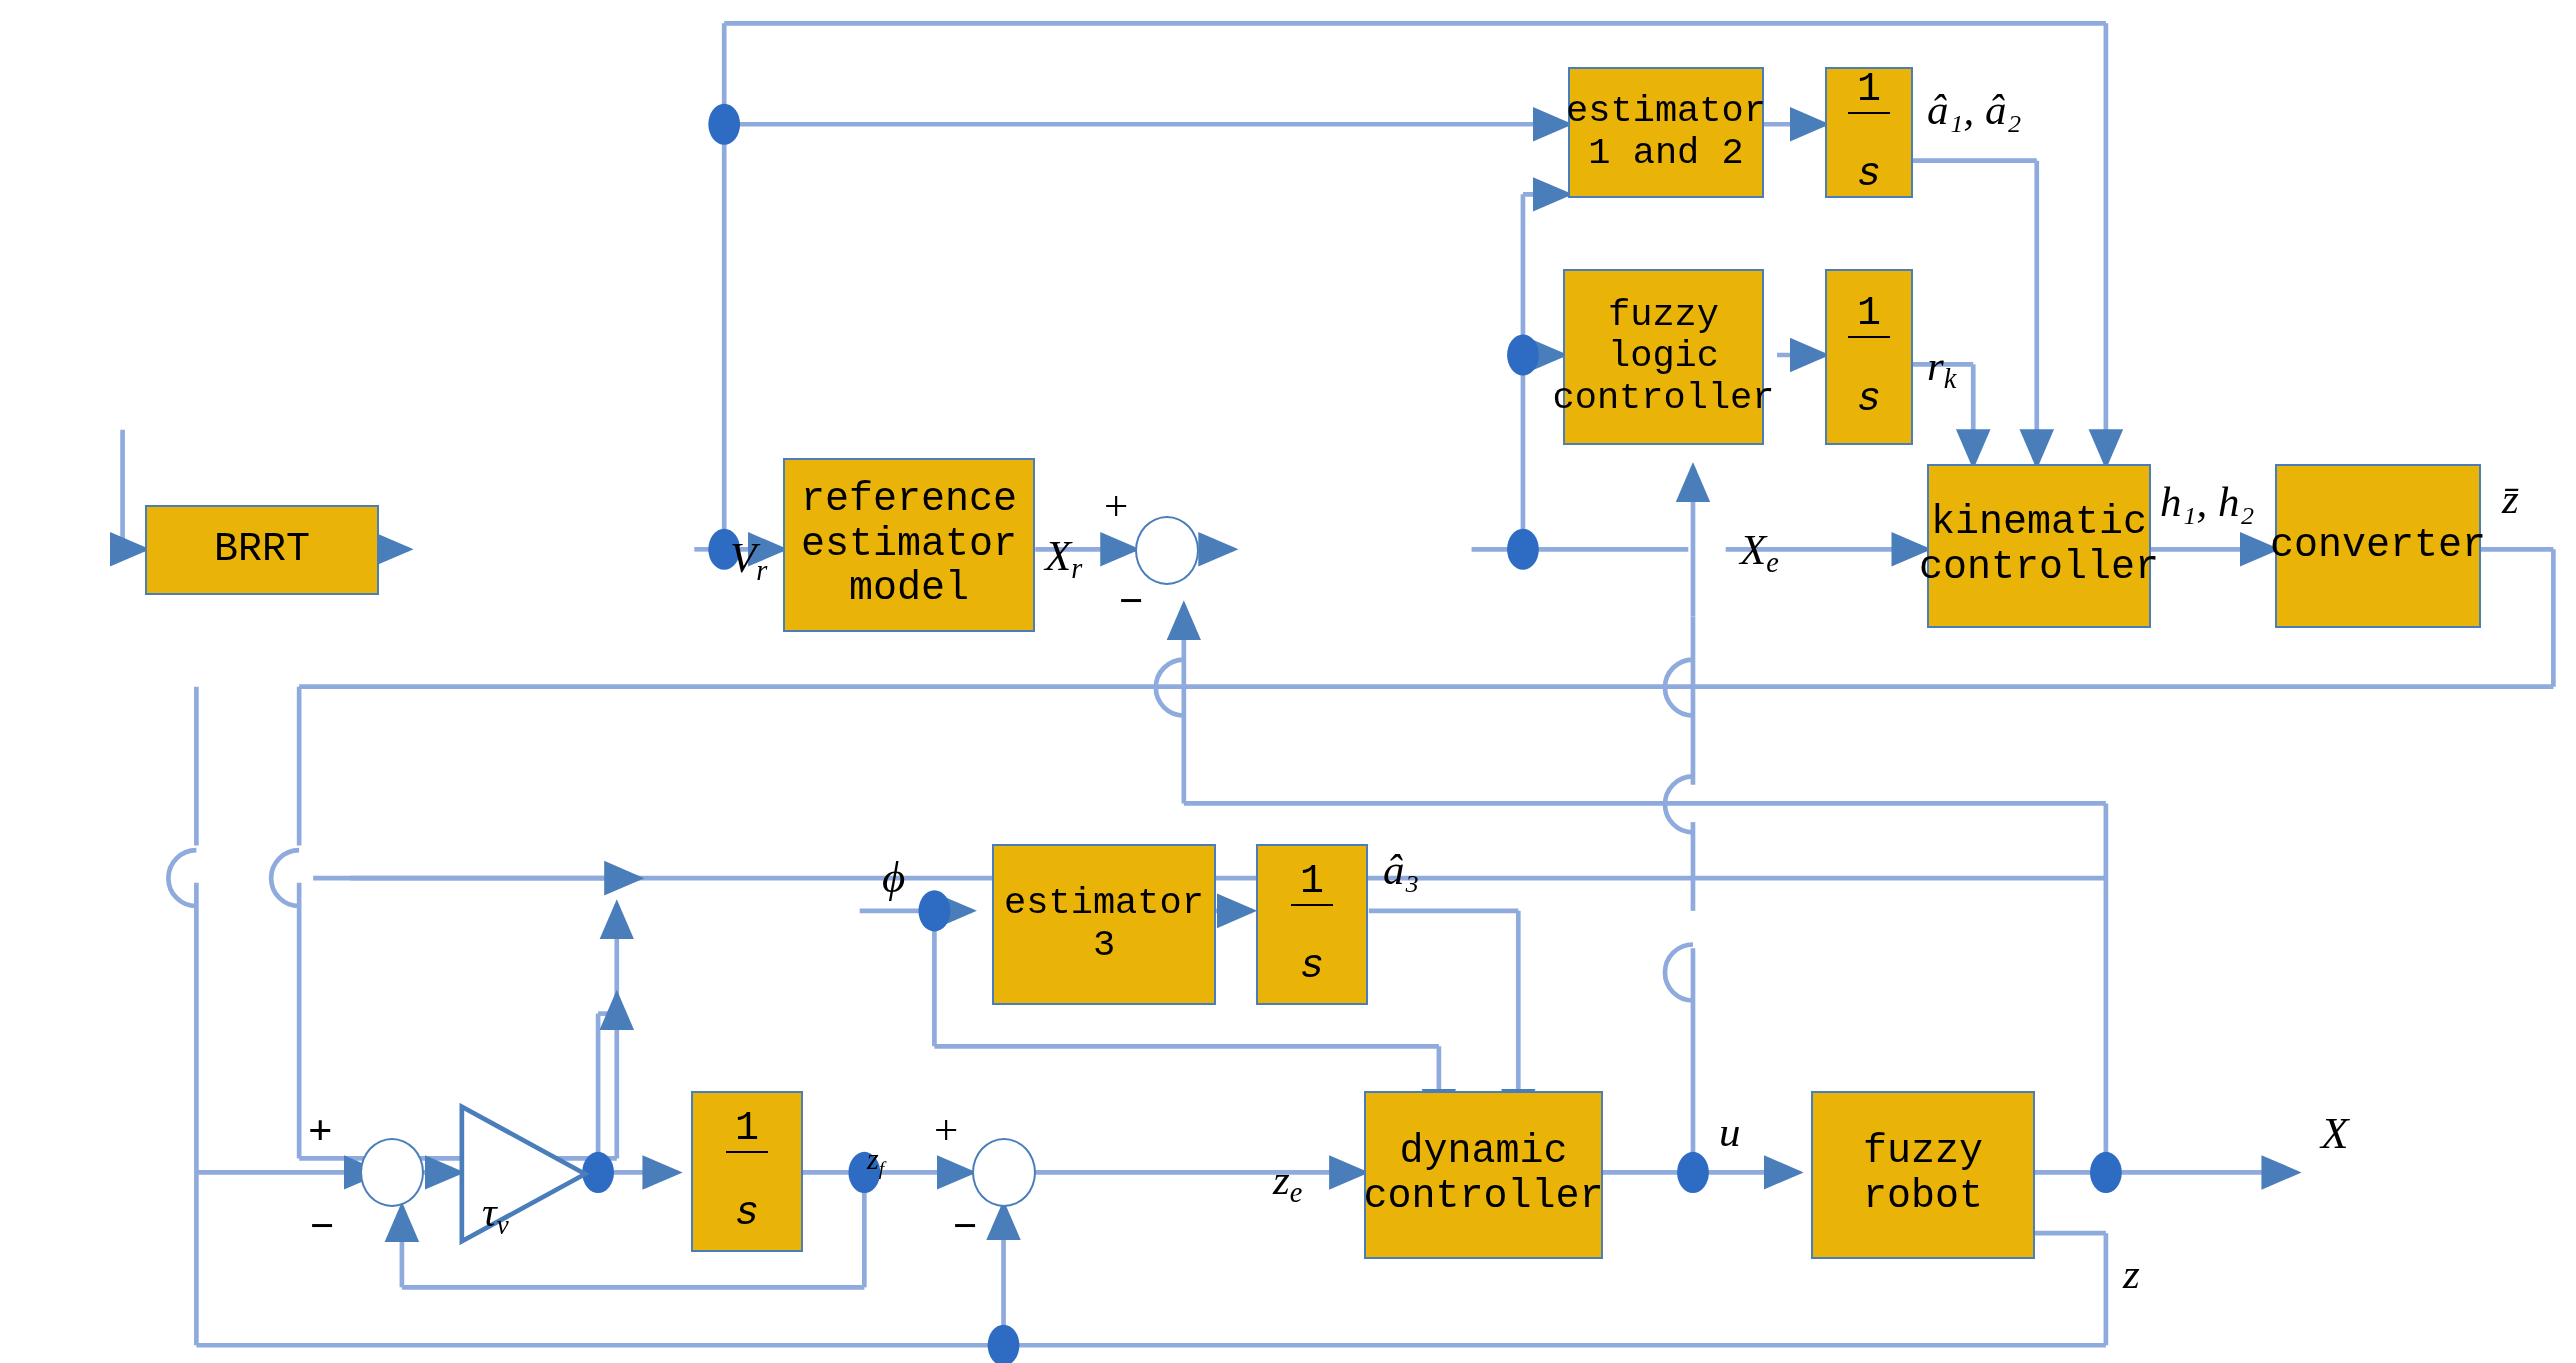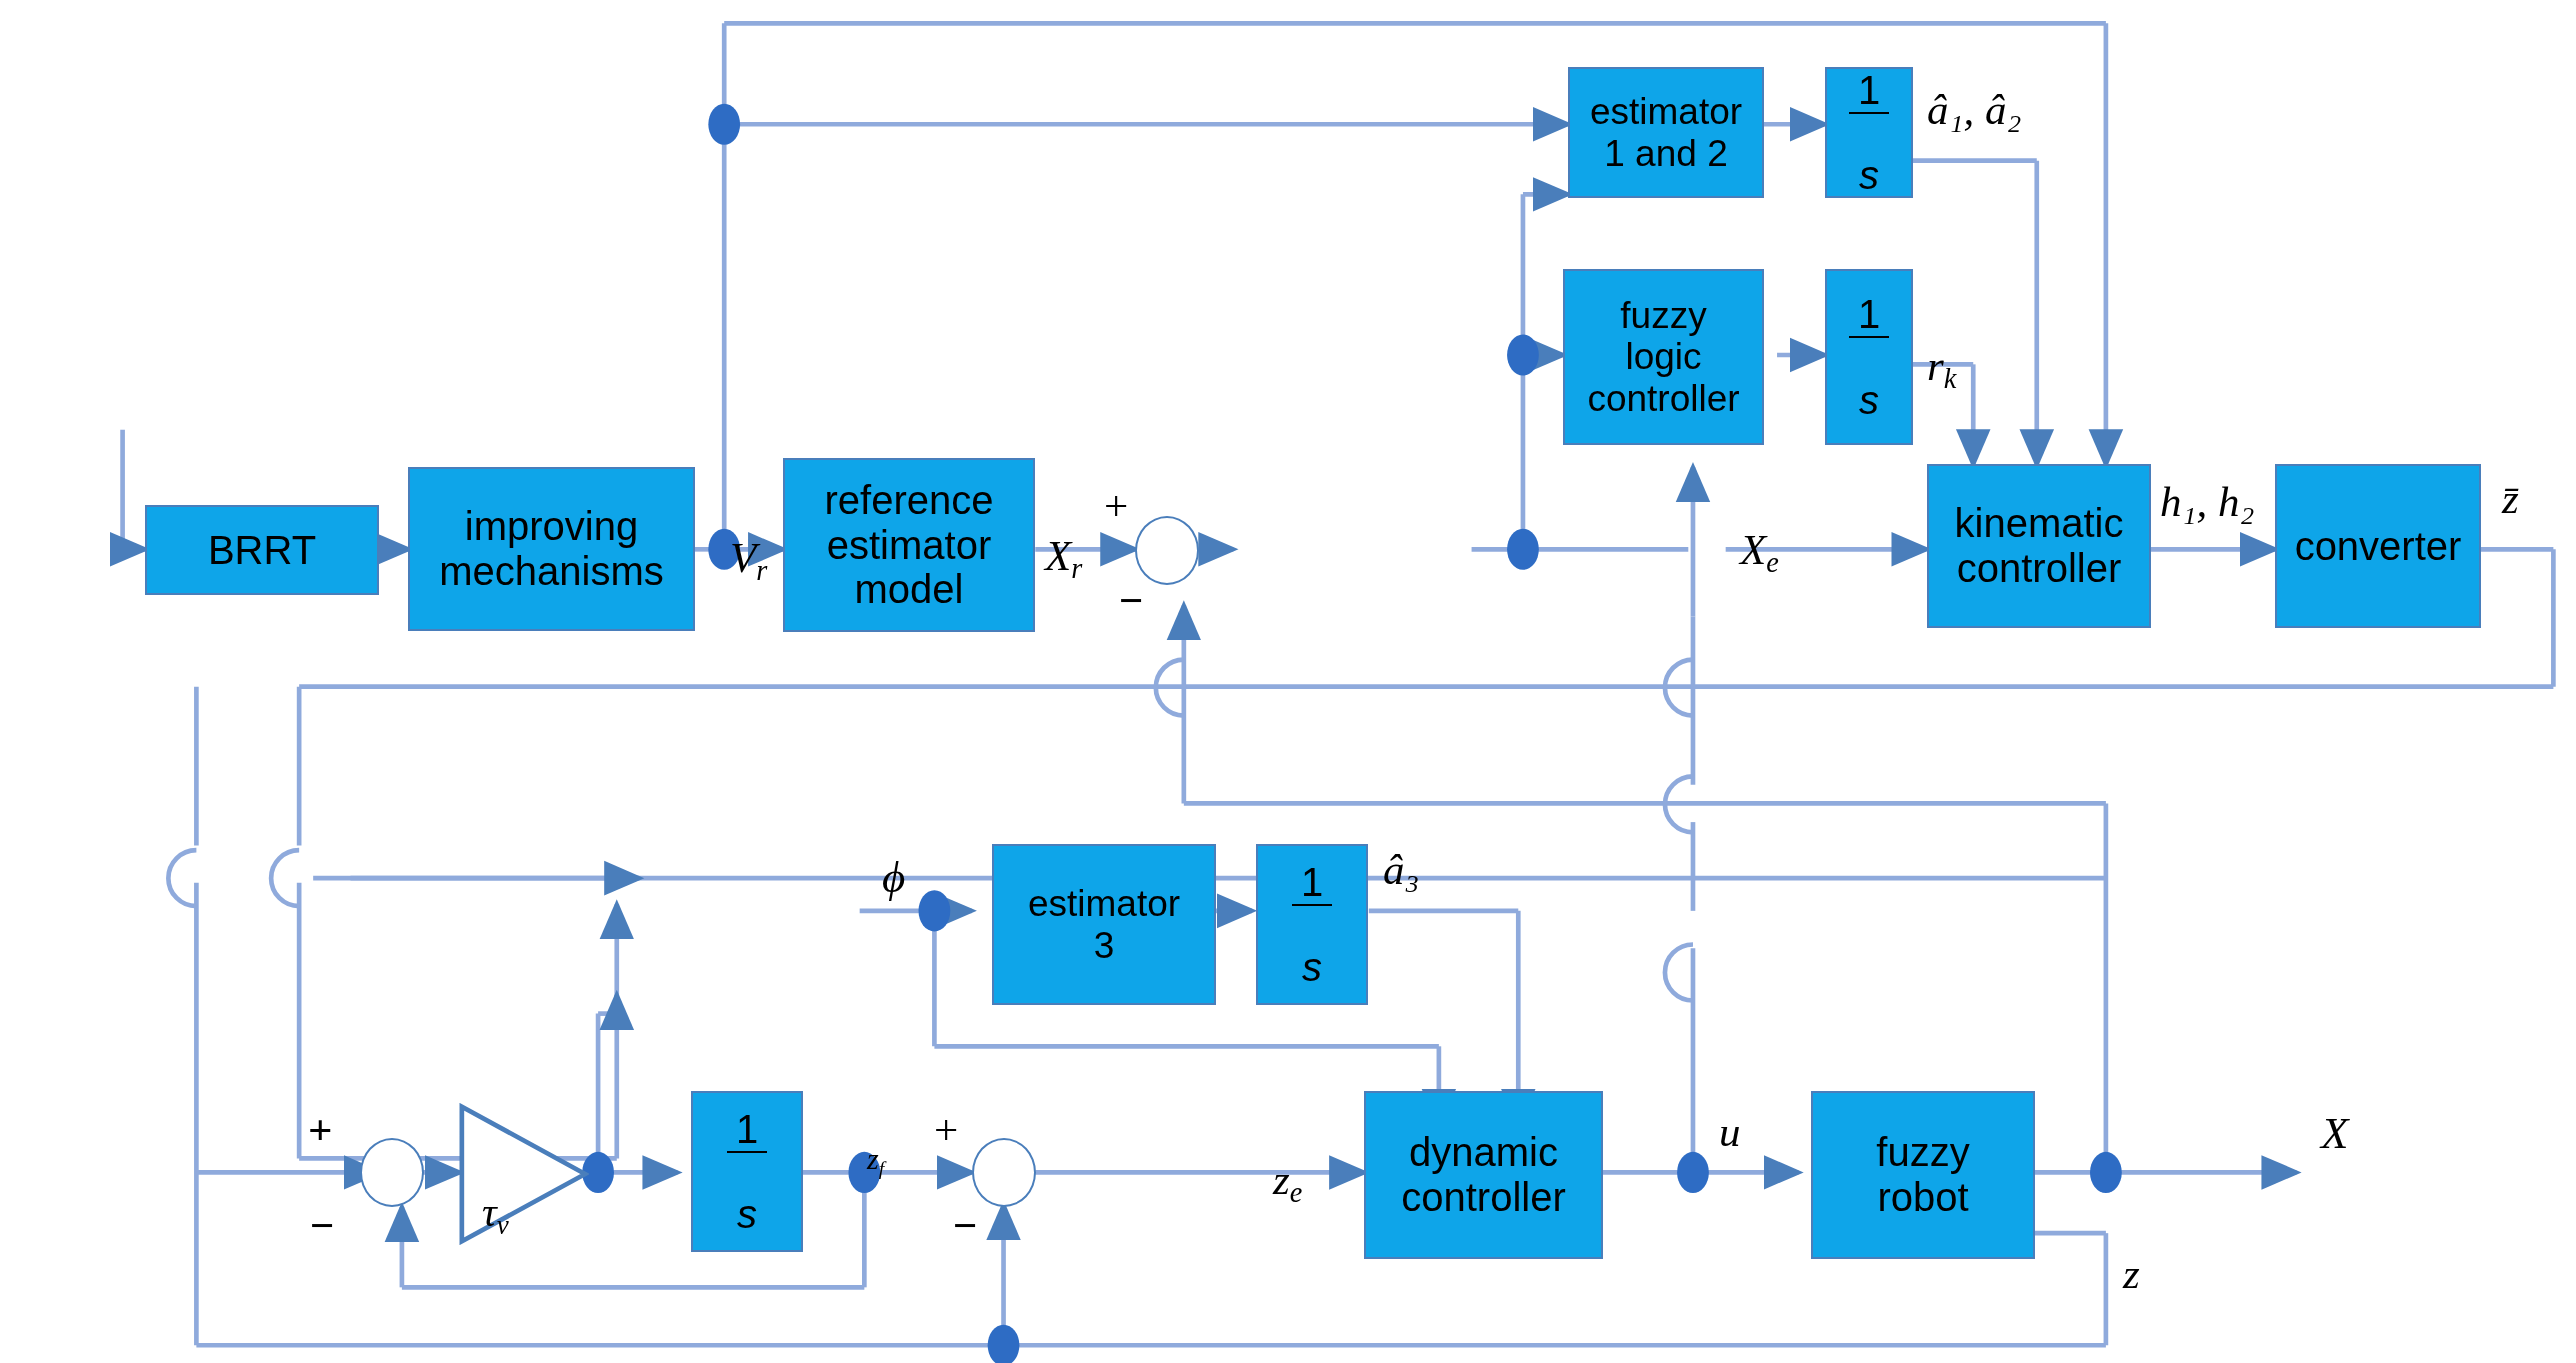--- a/index.html
+++ b/index.html
@@ -3,25 +3,25 @@
 <meta charset="utf-8">
 <title>Control System Block Diagram</title>
 <style>
   html,body{margin:0;padding:0;background:#ffffff;}
   body{font-family:"Liberation Serif", serif;}
   #stage{position:relative;width:2576px;height:1363px;background:#fff;overflow:hidden;}
   #wires{position:absolute;left:0;top:0;width:2576px;height:1363px;}
   .blk{
     position:absolute;
     border:2.8px solid #4A7EBB;
-    background:#0ea5e9;
+    background:#eab308;
     box-sizing:border-box;
     display:flex;align-items:center;justify-content:center;
     text-align:center;
-    font-family:Liberation Sans, sans-serif;
+    font-family:Liberation Mono, monospace;
     font-size:40px;
     line-height:1.12;
     color:#000;
     white-space:pre-line;
   }
   .lbl{
     position:absolute;
     font-family:"Liberation Serif", serif;
     color:#000;
     white-space:pre-line;
@@ -213,22 +213,20 @@
       <ellipse cx="640" cy="1255" rx="17" ry="22"></ellipse>
       <ellipse cx="925" cy="1255" rx="17" ry="22"></ellipse>
       <ellipse cx="1812" cy="1255" rx="17" ry="22"></ellipse>
       <ellipse cx="2254" cy="1255" rx="17" ry="22"></ellipse>
       <ellipse cx="1074" cy="1440" rx="17" ry="22"></ellipse>
     </g>
   </svg>
 
   <div class="blk" style="left:145px;top:505px;width:234px;height:90px;">BRRT</div>
 
-  <div class="blk" style="left:408px;top:467px;width:287px;height:164px;">improving
-mechanisms</div>
 
   <div class="blk" style="left:783px;top:458px;width:252px;height:174px;">reference
 estimator
 model</div>
 
 
   <div class="blk" style="left:1568px;top:67px;width:196px;height:131px;font-size:37px;">estimator
 1 and 2</div>
 
   <div class="blk" style="left:1825px;top:67px;width:88px;height:131px;">

